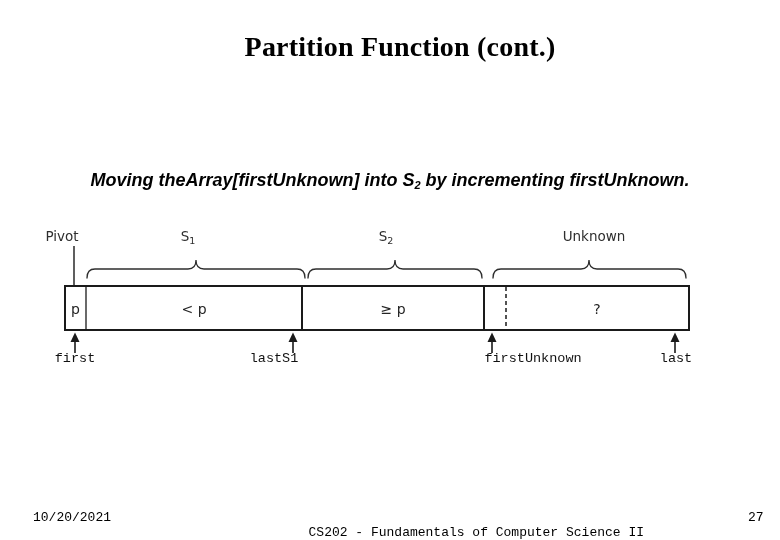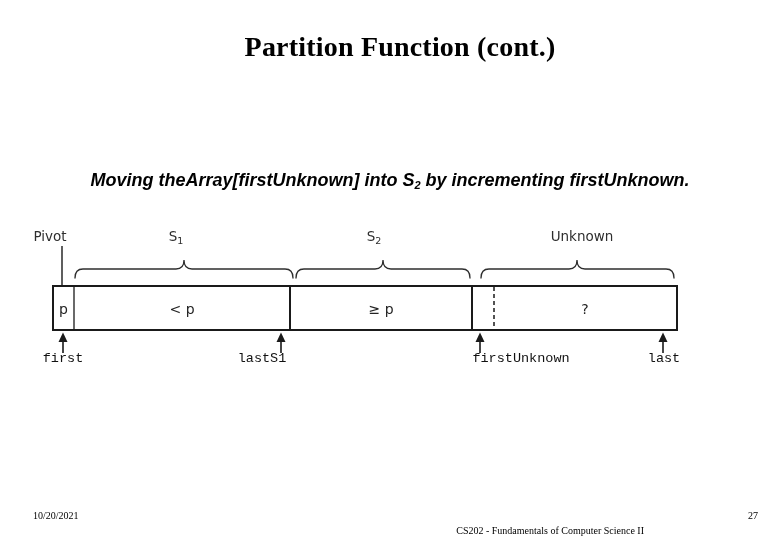--- a/index.html
+++ b/index.html
@@ -40,21 +40,21 @@
     color: #000;
     white-space: nowrap;
     margin-top: 36px;
   }
   .slide-subtitle sub {
     font-size: 11px;
     vertical-align: -3px;
   }
   .diagram-wrap {
     position: absolute;
-    left: 20px;
+    left: 32px;
     top: 212px;
     width: 730px;
     height: 160px;
   }
   .fig-label {
     font-family: "DejaVu Sans", "Liberation Sans", sans-serif;
     font-size: 13.5px;
     fill: #2e2e2e;
   }
   .fig-sub {
@@ -69,22 +69,22 @@
     font-family: "Liberation Mono", "DejaVu Sans Mono", monospace;
     font-size: 13.5px;
     fill: #111;
   }
   .footer {
     position: absolute;
     top: 510px;
     left: 0;
     width: 780px;
     height: 14px;
-    font-family: Liberation Serif, serif;
-    font-size: 10px;
+    font-family: Liberation Mono, monospace;
+    font-size: 13px;
     color: #000;
   }
   .footer-date { position: absolute; left: 33px; top: 0; }
   .footer-course { position: absolute; left: 0; top: 15px; width: 644px; text-align: right; }
   .footer-page { position: absolute; left: 748px; top: 0; }
 </style>
 </head>
 <body>
 
 <div class="slide-title">Partition Function (cont.)</div>

